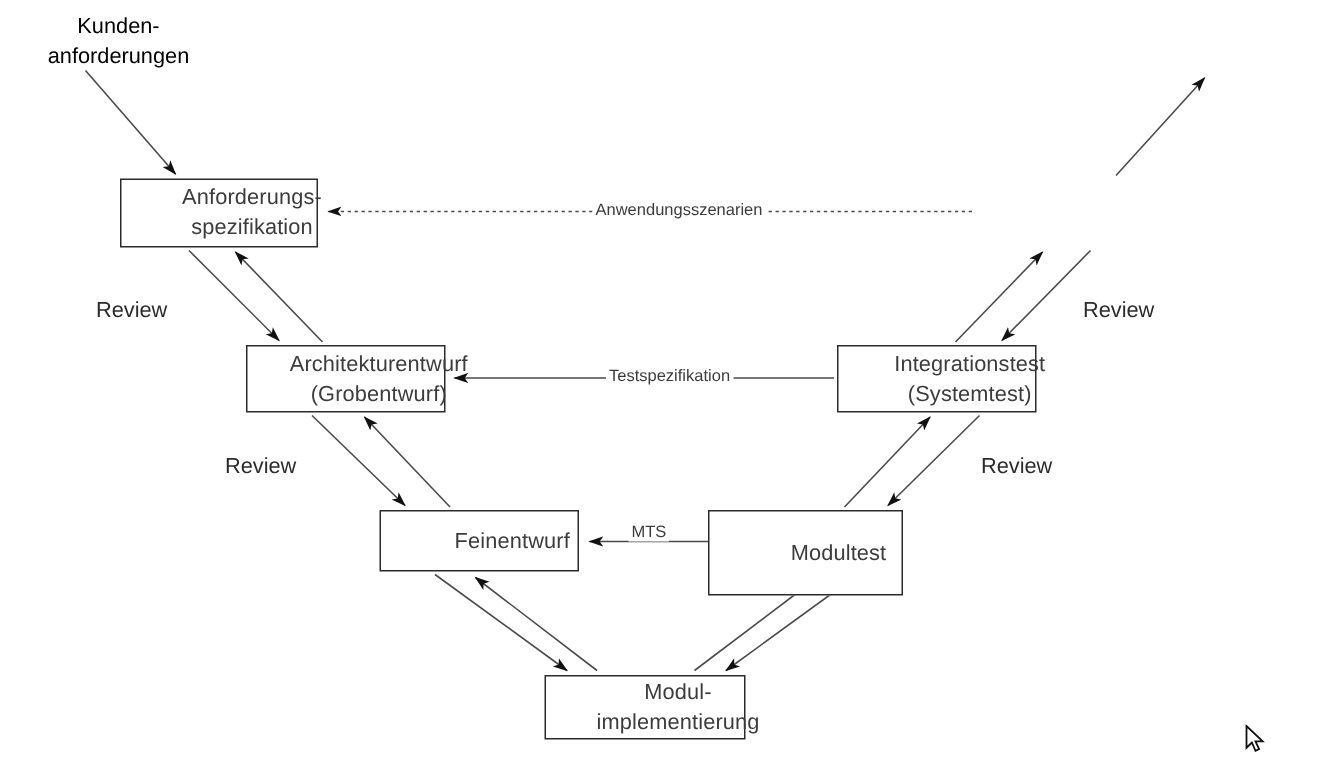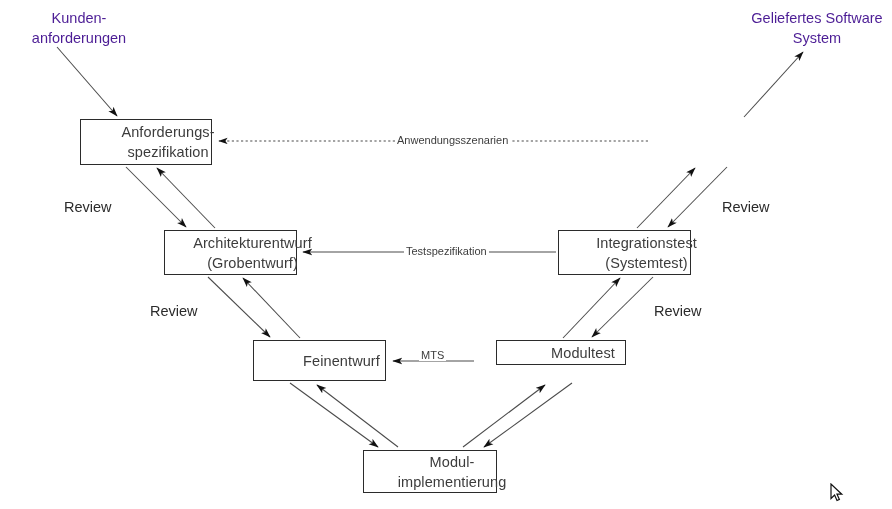--- a/index.html
+++ b/index.html
@@ -40,21 +40,21 @@
     line-height: 1.38;
     color: #3c3c3c;
     white-space: pre-line;
     letter-spacing: 0.1px;
     padding-left: 44px;
   }
   .freetext {
     position: absolute;
     font-size: 14.5px;
     line-height: 1.38;
-    color: #4c1d95;
+    color: #000000;
     white-space: pre-line;
     text-align: center;
   }
   .edge-label {
     position: absolute;
     font-size: 11px;
     color: #3c3c3c;
     background: #ffffff;
     padding: 0 2px;
     white-space: nowrap;
@@ -132,30 +132,28 @@
 
 
   <div class="node" style="left:164px;top:230px;width:133px;height:45px;">Architekturentwurf
 (Grobentwurf)</div>
 
   <div class="node" style="left:558px;top:230px;width:133px;height:45px;">Integrationstest
 (Systemtest)</div>
 
   <div class="node" style="left:253px;top:340px;width:133px;height:41px;">Feinentwurf</div>
 
-  <div class="node" style="left:496px;top:340px;width:130px;height:25px;">Modultest</div>
+  <div class="node" style="left:472px;top:340px;width:130px;height:57px;">Modultest</div>
 
   <div class="node" style="left:363px;top:450px;width:134px;height:43px;">Modul-
 implementierung</div>
 
   <div class="freetext" style="left:14px;top:8px;width:130px;">Kunden-
 anforderungen</div>
 
-  <div class="freetext" style="left:742px;top:8px;width:150px;">Geliefertes Software
-System</div>
 
   <div class="edge-label" style="left:395px;top:135px;">Anwendungsszenarien</div>
 
   <div class="edge-label" style="left:404px;top:246px;">Testspezifikation</div>
 
   <div class="edge-label" style="left:419px;top:350px;">MTS</div>
 
   <div class="review-label" style="left:64px;top:188px;">Review</div>
 
   <div class="review-label" style="left:722px;top:188px;">Review</div>

